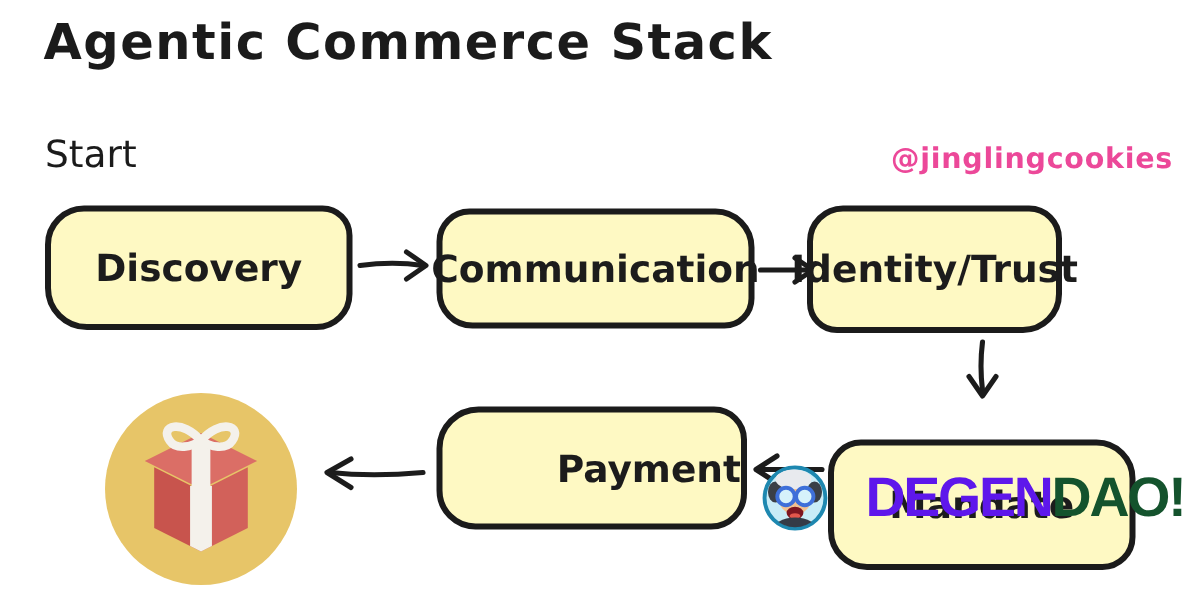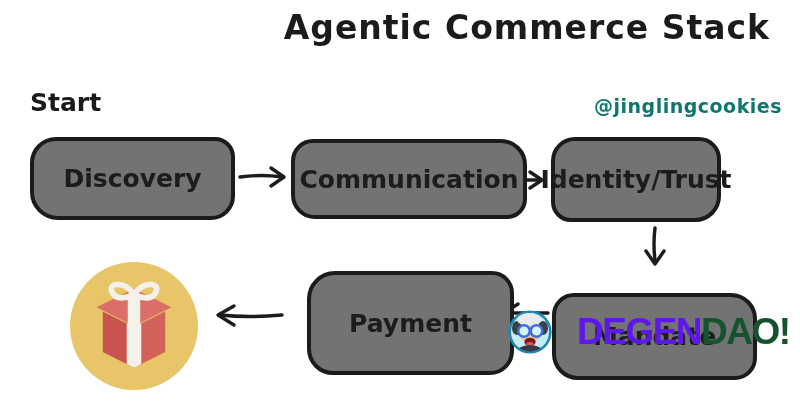--- a/index.html
+++ b/index.html
@@ -11,60 +11,60 @@
     background: #ffffff;
     overflow: hidden;
     font-family: "DejaVu Sans", sans-serif;
     color: #1b1b1b;
   }
   .title {
     position: absolute;
     left: 0; top: 8;
     top: 8px;
     width: 770px;
-    text-align: right;
+    text-align: left;
     font-size: 33px;
     font-weight: 700;
     letter-spacing: 1px;
     color: #1b1b1b;
     white-space: nowrap;
     padding-left: 29px;
   }
   .start-label {
     position: absolute;
     left: 30px; top: 88px;
     font-size: 25px;
-    font-weight: 700;
+    font-weight: 400;
   }
   .credit-handle {
     position: absolute;
     left: 594px; top: 95px;
     font-size: 19px;
     font-weight: 600;
-    color: #0f766e;
+    color: #ec4899;
     letter-spacing: 0.5px;
     white-space: nowrap;
   }
   .node {
     position: absolute;
-    background: #737373;
+    background: #fef9c3;
     border: 4px solid #1b1b1b;
     display: flex;
     align-items: center;
     justify-content: center;
     font-size: 25px;
     font-weight: 600;
     color: #1c1c1c;
     white-space: nowrap;
     z-index: 2;
   }
   .node-discovery      { left: 30px;  top: 137px; width: 205px; height: 83px; border-radius: 26px 20px 24px 28px; }
-  .node-communication  { left: 291px; top: 139px; width: 236px; height: 80px; border-radius: 22px 26px 20px 24px; }
-  .node-identity-trust { left: 551px; top: 137px; width: 170px; height: 85px; border-radius: 24px 22px 26px 20px; text-align: right; }
-  .node-payment        { left: 307px; top: 271px; width: 207px; height: 104px; border-radius: 28px 22px 24px 26px; }
+  .node-communication  { left: 291px; top: 139px; width: 212px; height: 80px; border-radius: 22px 26px 20px 24px; }
+  .node-identity-trust { left: 538px; top: 137px; width: 170px; height: 85px; border-radius: 24px 22px 26px 20px; text-align: right; }
+  .node-payment        { left: 291px; top: 271px; width: 207px; height: 82px; border-radius: 28px 22px 24px 26px; justify-content: flex-end; }
   .node-mandate        { left: 552px; top: 270px; width: 205px; height: 87px; border-radius: 22px 26px 22px 26px; margin-top: 23px; }
   .arrow { position: absolute; z-index: 1; }
   .arrow path {
     fill: none;
     stroke: #1c1c1c;
     stroke-width: 3.4;
     stroke-linecap: round;
     stroke-linejoin: round;
   }
   .gift-badge {

